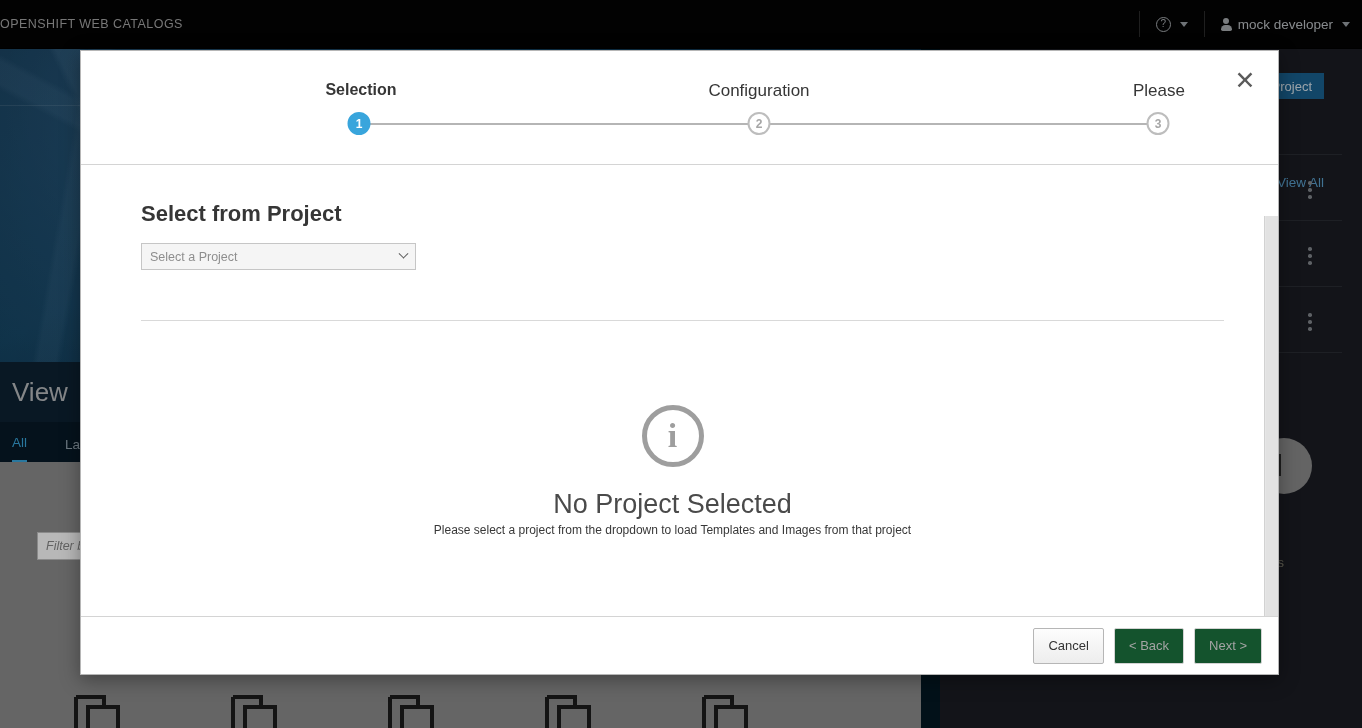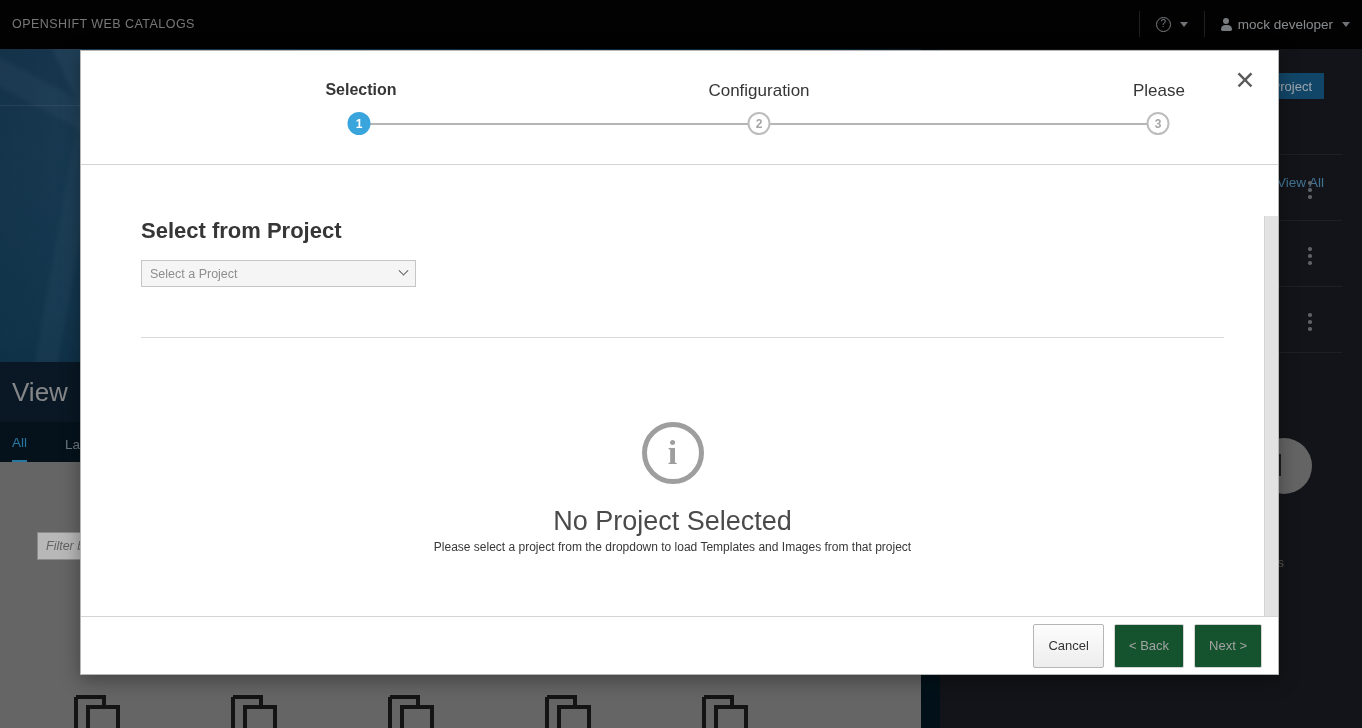--- a/index.html
+++ b/index.html
@@ -13,21 +13,21 @@
   
   #page-root { position: absolute; inset: 0; }
 
   .topbar {
     position: absolute; left: 0; top: 0; width: 1362px; height: 49px;
     background: #030303; display: flex; align-items: center;
     border-bottom: 1px solid #000;
   }
   .brand {
     color: #a5a5a5; font-size: 12.5px; letter-spacing: .45px;
-    padding-left: 12px; font-weight: 400;
+    font-weight: 400;
   }
   .topbar-right {
     margin-left: auto; display: flex; align-items: center; height: 100%;
     color: #9da2a6; font-size: 13px;
   }
   .tb-divider { width: 1px; height: 26px; background: #2b2b2b; margin: 0 4px; }
   .tb-item {
     display: flex; align-items: center; gap: 6px;
     padding: 0 12px; height: 100%; color: #bcc0c4; font-size: 13.5px;
   }
@@ -207,21 +207,21 @@
   .steps-divider {
     position: absolute; left: 0; top: 113px; width: 1197px; height: 1px;
     background: #d4d4d4;
   }
 
   
   .modal-body {
     position: absolute; left: 0; top: 114px; width: 1197px; height: 451px;
     overflow: hidden;
   }
-  .body-inner { position: absolute; left: 0; top: 17px; width: 1183px; height: 451px; padding-left: 45px; }
+  .body-inner { position: absolute; left: 0; top: 0; width: 1183px; height: 451px; padding-left: 45px; }
   .section-title {
     position: absolute; left: 60px; top: 36px;
     color: #363636; font-size: 22px; font-weight: bold;
   }
   .project-select {
     position: absolute; left: 60px; top: 78px;
     width: 275px; height: 27px;
     background: #f5f5f5; border: 1px solid #c6c6c6;
     display: flex; align-items: center; padding: 0 8px;
     color: #8e8e8e; font-size: 12.5px;
@@ -260,21 +260,21 @@
   }
 
   
   .modal-footer {
     position: absolute; left: 0; bottom: 0; width: 1197px; height: 58px;
     border-top: 1px solid #d4d4d4; background: #fff;
     display: flex; align-items: center; justify-content: flex-end;
     padding-right: 16px; gap: 10px;
   }
   .btn {
-    height: 44px; min-width: 62px; padding: 0 14px;
+    height: 36px; min-width: 62px; padding: 0 14px;
     border: 1px solid #b6b6b6; border-radius: 2px;
     background: linear-gradient(#fdfdfd, #ededed);
     color: #333; font-size: 13px; font-family: "Liberation Sans", sans-serif;
     display: flex; align-items: center; justify-content: center;
     cursor: pointer;
     text-align: right;
   }
   .btn.disabled {
     color: #a4a4a4; border-color: #d3d3d3;
     background: #14532d; cursor: default;

